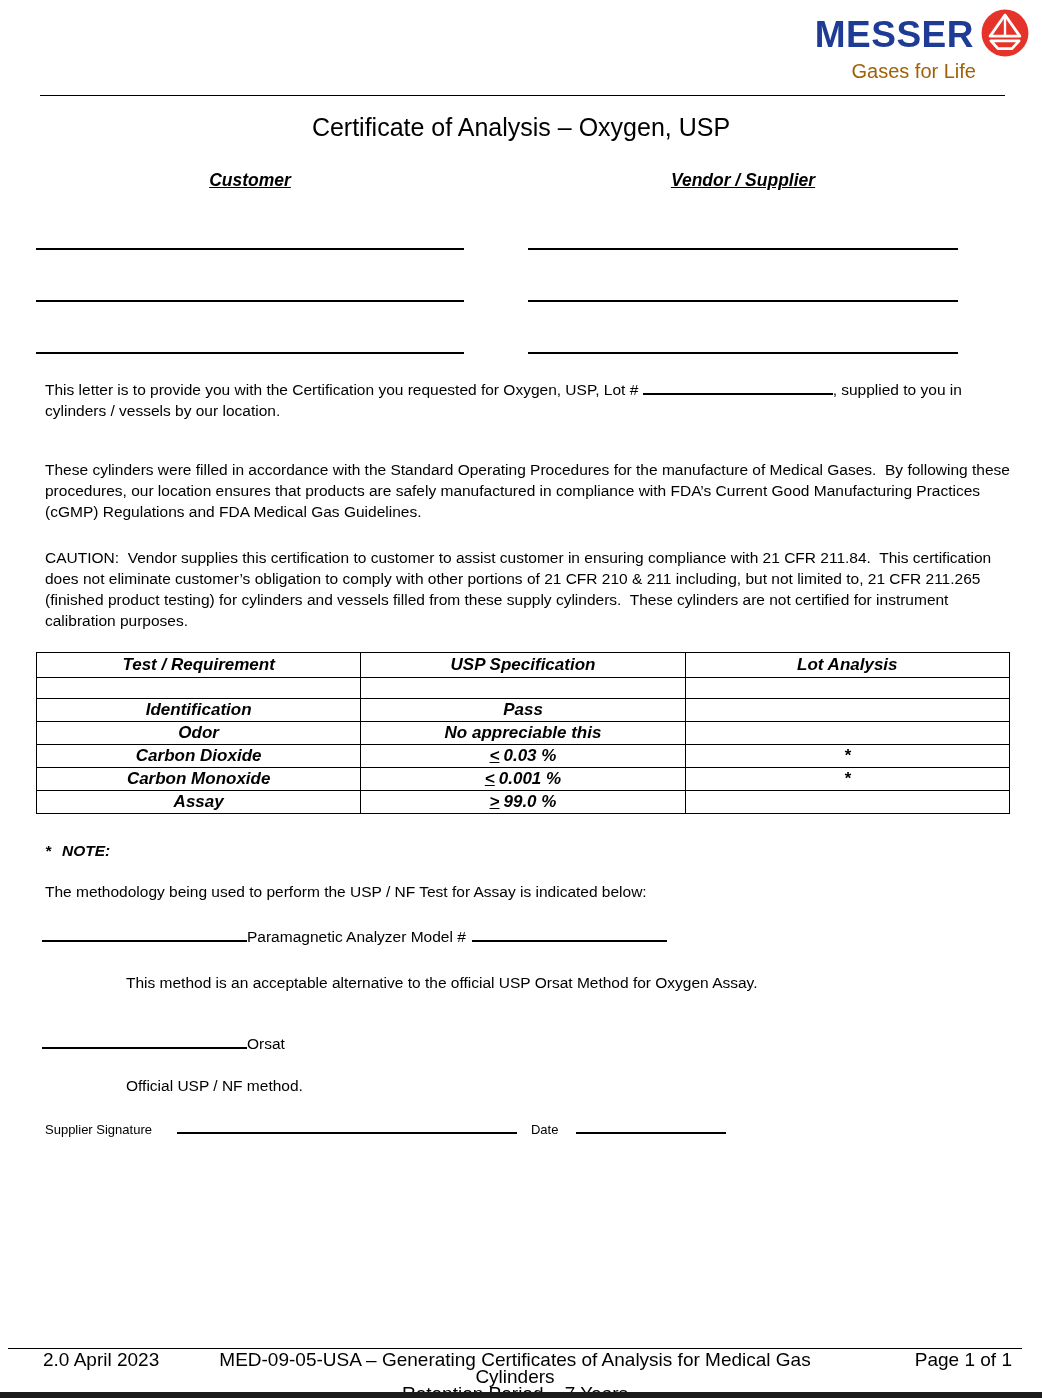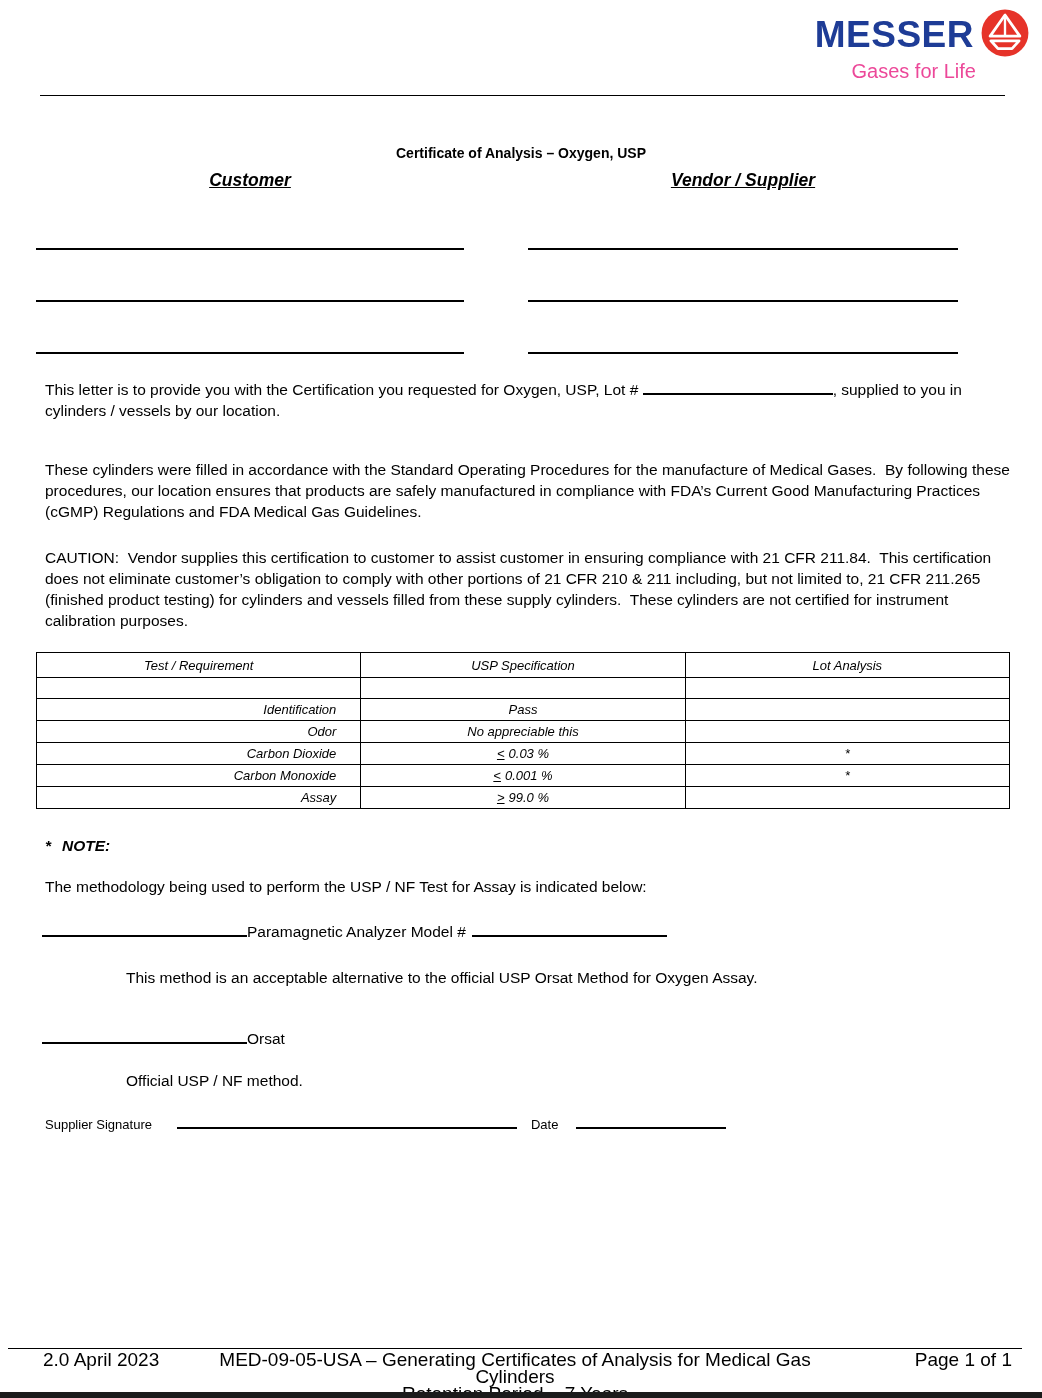--- a/index.html
+++ b/index.html
@@ -11,27 +11,27 @@
   }
   
   .logo{ position:absolute; top:8px; right:12px; width:220px; }
   .logo-top{ display:flex; align-items:flex-start; justify-content:flex-end; gap:6px; }
   .brand{
     font-size:37px; font-weight:bold; letter-spacing:.5px; line-height:1;
     color:#1e3c96; padding-top:8px;
   }
   .emblem{ width:50px; height:50px; display:block; }
   .tagline{
-    color:#ec4899; font-size:20px; text-align:right; padding-right:54px; margin-top:2px;
+    color:#a16207; font-size:20px; text-align:right; padding-right:54px; margin-top:2px;
   }
   
   .rule{ position:absolute; top:95px; left:40px; right:37px; border-top:1.5px solid #000; }
   .title{
     position:absolute; top:113px; left:0; right:0; text-align:center;
-    font-size:14px; font-weight:bold;margin-top:32px;
+    font-size:25px; font-weight:normal;
   }
   
   .content{ position:absolute; top:170px; left:36px; width:974px; }
   .parties{ display:flex; padding-left:0; }
   .pcol{ width:428px; }
   .pcol.right{ width:430px; margin-left:64px; }
   .party-head{
     text-align:center; font-size:17.5px; font-weight:bold; font-style:italic;
     text-decoration:underline; height:28px;
   }
@@ -42,26 +42,26 @@
   .p1{ margin-top:25px; }
   .p2{ margin-top:38px; }
   .p3{ margin-top:25px; }
   .blank{ display:inline-block; border-bottom:2px solid #000; height:15px; }
   .lot-blank{ width:190px; }
   
   table.spec{
     margin-top:21px; width:974px; border-collapse:collapse; table-layout:fixed;
   }
   table.spec td{
-    border:1.5px solid #000; font-size:13px; font-weight:normal; font-style:italic;
-    padding:1px 24px; height:22px; overflow:hidden;
+    border:1.5px solid #000; font-size:17px; font-weight:bold; font-style:italic;
+    padding:1px 10px; height:22px; overflow:hidden;
   }
   table.spec tr.head td{ text-align:center; height:25px; }
   table.spec tr.gap td{ height:21px; }
-  td.c1{ text-align:right; }
+  td.c1{ text-align:center; }
   td.c2{ text-align:center; }
   td.c3{ text-align:center; font-style:normal; }
   .pfx{ text-decoration:underline; }
   .pfx:not(:empty){ margin-right:4px; }
   
   .note{ display:flex; margin-top:26px; font-size:15.5px; font-weight:bold; font-style:italic; line-height:21.5px; margin-left:9px; }
   .note-star{ width:17px; }
   .note-label{ width:116px; }
   .note-text{ width:828px; white-space:pre-wrap; }
   .method-intro{ margin-top:19px; }

